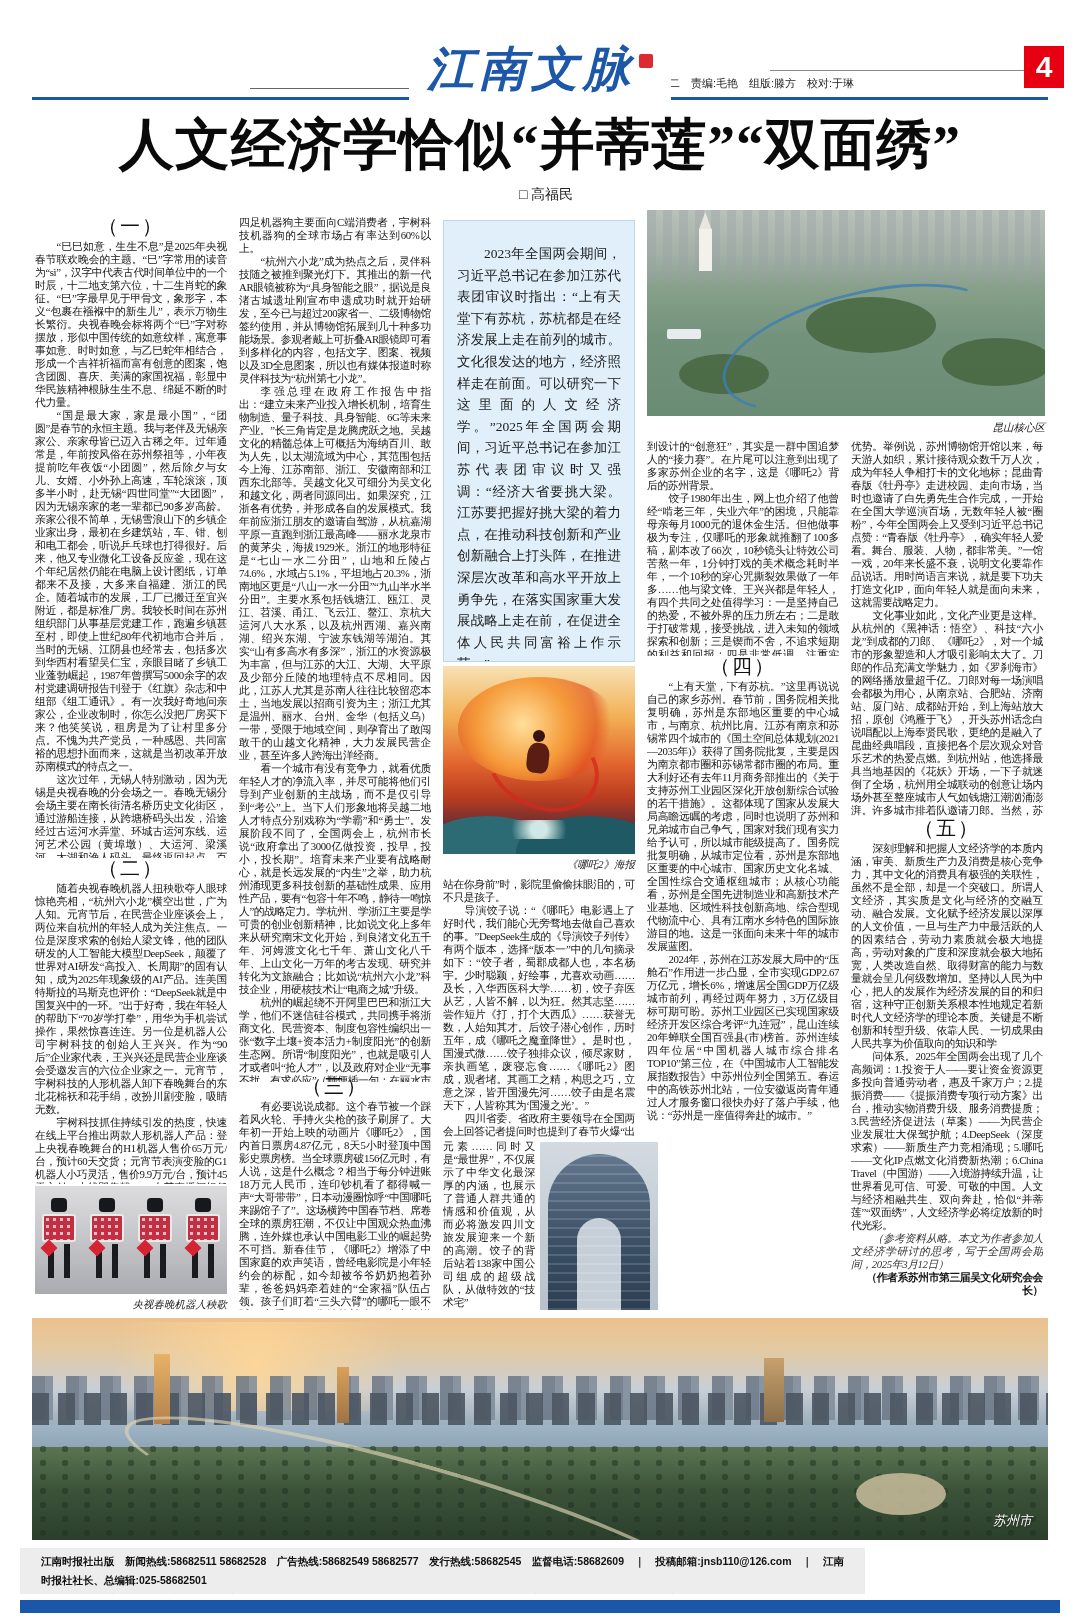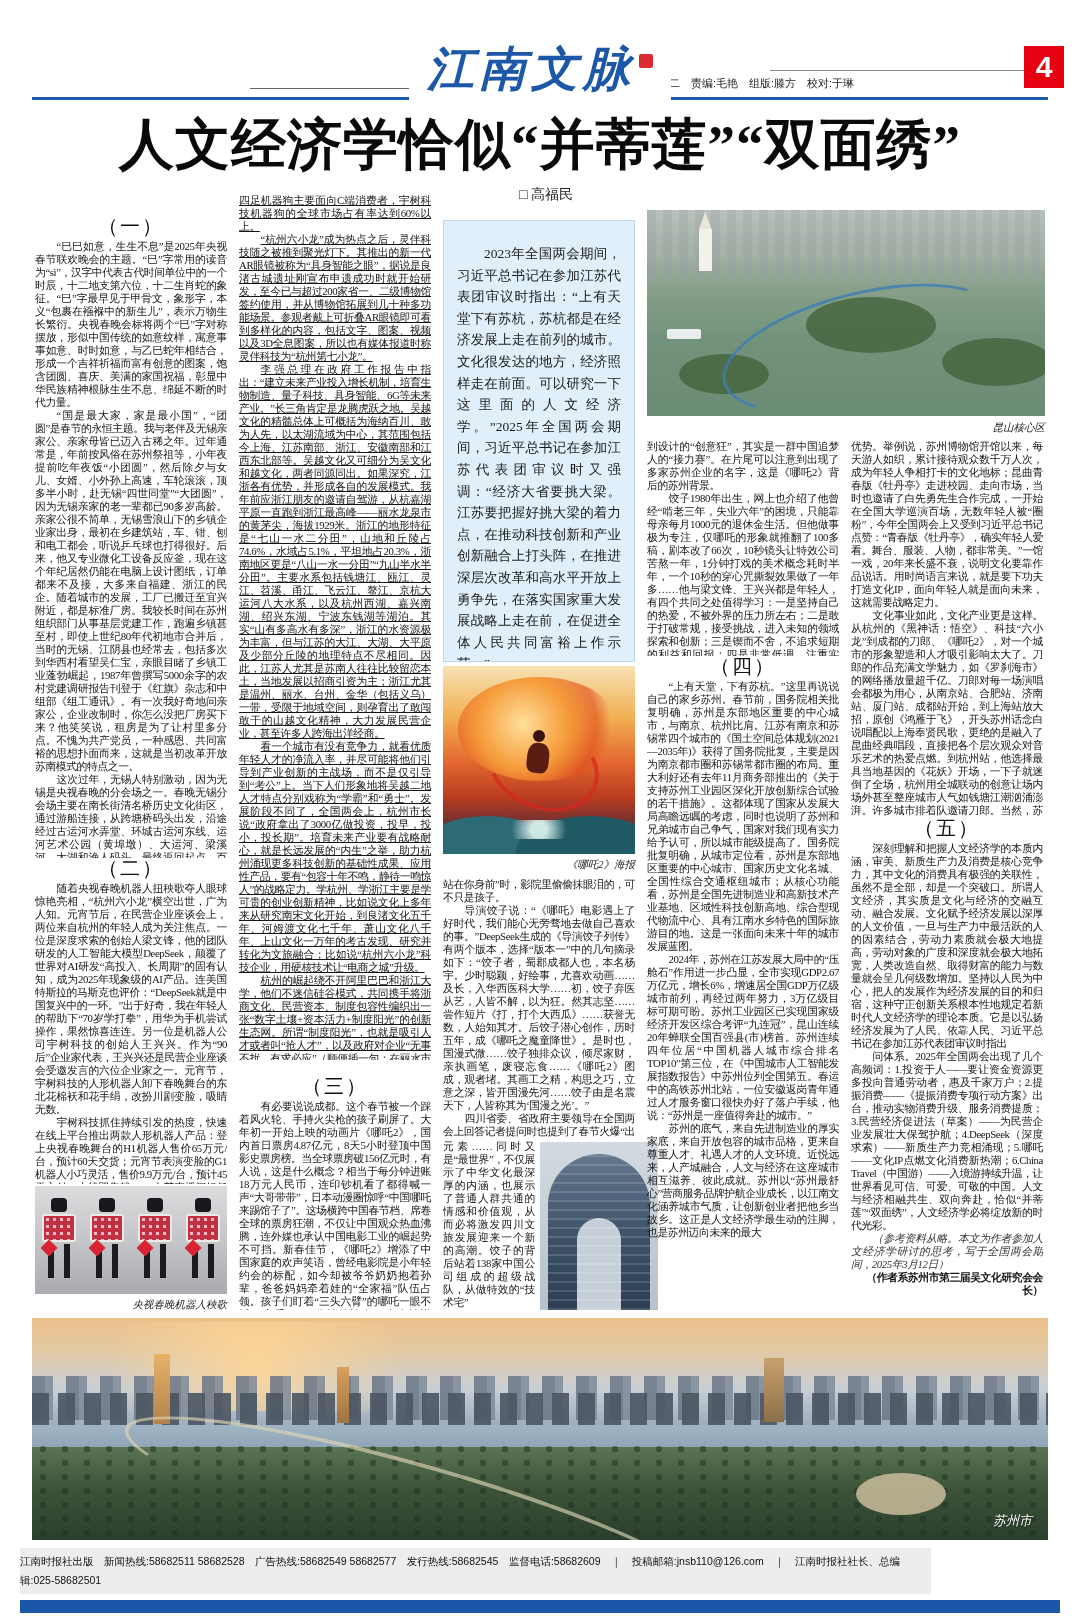--- a/index.html
+++ b/index.html
@@ -101,23 +101,23 @@
             background:linear-gradient(180deg,#5b7553 0%,#3c5339 45%,#2b3f2c 100%);}
   .pn-trees{position:absolute;left:0;top:56%;width:100%;height:44%;opacity:.5;
             background:radial-gradient(circle,#1f2f20 3px,rgba(0,0,0,0) 3.5px);background-size:22px 14px;}
   .pn-road{position:absolute;left:8%;top:66%;width:60%;height:40%;border:4px solid rgba(222,213,180,.65);
            border-radius:50%;border-bottom-color:transparent;border-right-color:transparent;transform:rotate(16deg);}
   .pn-dome{position:absolute;right:10%;top:70%;width:90px;height:42px;background:#c9bd9c;border-radius:50%;opacity:.85;}
   .pn-cap{position:absolute;right:16px;bottom:10px;color:#fff;font-size:13px;font-style:italic;
           text-shadow:0 1px 2px rgba(0,0,0,.6);}
 
   
-  .footer{position:absolute;left:20px;top:1548px;width:911px;height:46px;background:#ededed;box-sizing:border-box;
-          font-family:"Liberation Sans","DejaVu Sans",sans-serif;font-size:10.5px;font-weight:normal;color:#111;
-          line-height:19px;padding:4px 0;text-align:left;overflow:hidden;}
+  .footer{position:absolute;left:20px;top:1548px;width:845px;height:46px;background:#ededed;box-sizing:border-box;
+          font-family:"Liberation Sans","DejaVu Sans",sans-serif;font-size:10.5px;font-weight:bold;color:#111;
+          line-height:19px;padding:4px 21px;text-align:left;overflow:hidden;}
   .bbar{position:absolute;left:20px;top:1600px;width:1040px;height:13px;background:#1b57a8;}
 </style>
 </head>
 <body>
 
 <div id="page">
 
   <div class="hairline-left"></div>
   <div class="hairline-right"></div>
   <div class="bluerule"></div>
@@ -164,21 +164,21 @@
       </div>
     <div class="robot" style="left:148px;">
         <div class="r-head"></div>
         <div class="r-vest"></div>
         <div class="r-legs"></div>
         <div class="r-cloth"></div>
       </div>
   </div>
   <div class="cap" style="left:35px;top:1298px;width:192px;">央视春晚机器人秧歌</div>
 
-  <div class="tx" style="left:239px;top:194px;height:866px;text-decoration:underline;">
+  <div class="tx" style="left:239px;top:216px;height:866px;">
     <p class="noind">四足机器狗主要面向C端消费者，宇树科技机器狗的全球市场占有率达到60%以上。</p>
     <div>
         <p>“杭州六小龙”成为热点之后，灵伴科技随之被推到聚光灯下。其推出的新一代AR眼镜被称为“具身智能之眼”，据说是良渚古城遗址刚宣布申遗成功时就开始研发，至今已与超过200家省一、二级博物馆签约使用，并从博物馆拓展到几十种多功能场景。参观者戴上可折叠AR眼镜即可看到多样化的内容，包括文字、图案、视频以及3D全息图案，所以也有媒体报道时称灵伴科技为“杭州第七小龙”。</p>
         <p>李强总理在政府工作报告中指出：“建立未来产业投入增长机制，培育生物制造、量子科技、具身智能、6G等未来产业。”长三角肯定是龙腾虎跃之地。吴越文化的精髓总体上可概括为海纳百川、敢为人先，以太湖流域为中心，其范围包括今上海、江苏南部、浙江、安徽南部和江西东北部等。吴越文化又可细分为吴文化和越文化，两者同源同出。如果深究，江浙各有优势，并形成各自的发展模式。我年前应浙江朋友的邀请自驾游，从杭嘉湖平原一直跑到浙江最高峰——丽水龙泉市的黄茅尖，海拔1929米。浙江的地形特征是“七山一水二分田”，山地和丘陵占74.6%，水域占5.1%，平坦地占20.3%，浙南地区更是“八山一水一分田”“九山半水半分田”。主要水系包括钱塘江、瓯江、灵江、苕溪、甬江、飞云江、鳌江、京杭大运河八大水系，以及杭州西湖、嘉兴南湖、绍兴东湖、宁波东钱湖等湖泊。其实“山有多高水有多深”，浙江的水资源极为丰富，但与江苏的大江、大湖、大平原及少部分丘陵的地理特点不尽相同。因此，江苏人尤其是苏南人往往比较留恋本土，当地发展以招商引资为主；浙江尤其是温州、丽水、台州、金华（包括义乌）一带，受限于地域空间，则孕育出了敢闯敢干的山越文化精神，大力发展民营企业，甚至许多人跨海出洋经商。</p>
         <p>看一个城市有没有竞争力，就看优质年轻人才的净流入率，并尽可能将他们引导到产业创新的主战场，而不是仅引导到“考公”上。当下人们形象地将吴越二地人才特点分别戏称为“学霸”和“勇士”。发展阶段不同了，全国两会上，杭州市长说“政府拿出了3000亿做投资，投早，投小，投长期”。培育未来产业要有战略耐心，就是长远发展的“内生”之举，助力杭州涌现更多科技创新的基础性成果、应用性产品，要有“包容十年不鸣，静待一鸣惊人”的战略定力。学杭州、学浙江主要是学可贵的创业创新精神，比如说文化上多年来从研究南宋文化开始，到良渚文化五千年、河姆渡文化七千年、萧山文化八千年、上山文化一万年的考古发现、研究并转化为文旅融合；比如说“杭州六小龙”科技企业，用硬核技术让“电商之城”升级。</p>
         <p>杭州的崛起绕不开阿里巴巴和浙江大学，他们不迷信硅谷模式，共同携手将浙商文化、民营资本、制度包容性编织出一张“数字土壤+资本活力+制度阳光”的创新生态网。所谓“制度阳光”，也就是吸引人才或者叫“抢人才”，以及政府对企业“无事不扰，有求必应”（顺便插一句：在丽水市中心见到商店外摆出摊，准确地说，室外经营、有序借道经营，为提振消费，从大理石装修的店内搬到街上，也“无事不扰”“井然有序”）。即使是电商、乌镇互联网大会也会有盛有衰，关键是不断创新和转型升级，激活市场经济活力。从阿里“独舞”迈入生态“共舞”，杭州数字经济核心产业已占GDP的28.8%，全国最高。客观地说，无论是改革开放初期的“星期日工程师”“四千四万”“敲门招商”的苏南模式，还是发展民企的温州模式，无论是苏州的张家港精神、昆山之路、园区经验“三大法宝”，还是杭州的培育人工智能生态和营商环境，都是我们的宝贵精神财富，需要我们两手并举，扬长避短，“八仙过海，各显神通”。</p>
       </div>
   </div>
   <div class="tx" style="left:239px;top:1076px;height:234px;">
     <div class="shead">（三）</div>
@@ -232,34 +232,33 @@
     <p class="noind">到设计的“创意狂”，其实是一群中国追梦人的“接力赛”。在片尾可以注意到出现了多家苏州企业的名字，这是《哪吒2》背后的苏州背景。</p>
     <div>
         <p>饺子1980年出生，网上也介绍了他曾经“啃老三年，失业六年”的困境，只能靠母亲每月1000元的退休金生活。但他做事极为专注，仅哪吒的形象就推翻了100多稿，剧本改了66次，10秒镜头让特效公司苦熬一年，1分钟打戏的美术概念耗时半年，一个10秒的穿心咒撕裂效果做了一年多……他与梁文锋、王兴兴都是年轻人，有四个共同之处值得学习：一是坚持自己的热爱，不被外界的压力所左右；二是敢于打破常规，接受挑战，进入未知的领域探索和创新；三是锲而不舍，不追求短期的利益和回报；四是非常低调，注重实干。饺子导演与王兴兴、梁文锋都是新一代优秀民营企业家，他们的人生轨迹书写了相似的成功密码。</p>
       </div>
   </div>
   <div class="tx" style="left:647px;top:656px;height:654px;">
     <div class="shead">（四）</div>
     <div>
         <p>“上有天堂，下有苏杭。”这里再说说自己的家乡苏州。春节前，国务院相关批复明确，苏州是东部地区重要的中心城市，与南京、杭州比肩。江苏有南京和苏锡常四个城市的《国土空间总体规划(2021—2035年)》获得了国务院批复，主要是因为南京都市圈和苏锡常都市圈的布局。重大利好还有去年11月商务部推出的《关于支持苏州工业园区深化开放创新综合试验的若干措施》。这都体现了国家从发展大局高瞻远瞩的考虑，同时也说明了苏州和兄弟城市自己争气，国家对我们现有实力给予认可，所以城市能级提高了。国务院批复明确，从城市定位看，苏州是东部地区重要的中心城市、国家历史文化名城、全国性综合交通枢纽城市；从核心功能看，苏州是全国先进制造业和高新技术产业基地、区域性科技创新高地、综合型现代物流中心、具有江南水乡特色的国际旅游目的地。这是一张面向未来十年的城市发展蓝图。</p>
         <p>2024年，苏州在江苏发展大局中的“压舱石”作用进一步凸显，全市实现GDP2.67万亿元，增长6%，增速居全国GDP万亿级城市前列，再经过两年努力，3万亿级目标可期可盼。苏州工业园区已实现国家级经济开发区综合考评“九连冠”，昆山连续20年蝉联全国百强县(市)榜首。苏州连续四年位居“中国机器人城市综合排名TOP10”第三位，在《中国城市人工智能发展指数报告》中苏州位列全国第五。春运中的高铁苏州北站，一位安徽返岗青年通过人才服务窗口很快办好了落户手续，他说：“苏州是一座值得奔赴的城市。”</p>
-        <p>苏州的底气，来自先进制造业的厚实家底，来自开放包容的城市品格，更来自尊重人才、礼遇人才的人文环境。近悦远来，人产城融合，人文与经济在这座城市相互滋养、彼此成就。苏州以“苏州最舒心”营商服务品牌护航企业成长，以江南文化涵养城市气质，让创新创业者把他乡当故乡。这正是人文经济学最生动的注脚，也是苏州迈向未来的最大</p>
       </div>
   </div>
 
   <div class="tx" style="left:851px;top:440px;height:378px;">
     <p class="noind">优势。举例说，苏州博物馆开馆以来，每天游人如织，累计接待观众数千万人次，成为年轻人争相打卡的文化地标；昆曲青春版《牡丹亭》走进校园、走向市场，当时也邀请了白先勇先生合作完成，一开始在全国大学巡演百场，无数年轻人被“圈粉”，今年全国两会上又受到习近平总书记点赞：“青春版《牡丹亭》，确实年轻人爱看。舞台、服装、人物，都非常美。”一馆一戏，20年来长盛不衰，说明文化要靠作品说话。用时尚语言来说，就是要下功夫打造文化IP，面向年轻人就是面向未来，这就需要战略定力。</p>
     <div>
         <p>文化事业如此，文化产业更是这样。从杭州的《黑神话：悟空》、科技“六小龙”到成都的刀郎、《哪吒2》，对一个城市的形象塑造和人才吸引影响太大了。刀郎的作品充满文学魅力，如《罗刹海市》的网络播放量超千亿。刀郎对每一场演唱会都极为用心，从南京站、合肥站、济南站、厦门站、成都站开始，到上海站放大招，原创《鸿雁于飞》，开头苏州话念白说唱配以上海奉贤民歌，更绝的是融入了昆曲经典唱段，直接把各个层次观众对音乐艺术的热爱点燃。到杭州站，他选择最具当地基因的《花妖》开场，一下子就迷倒了全场，杭州用全城联动的创意让场内场外甚至整座城市人气如钱塘江潮汹涌澎湃。许多城市排着队邀请刀郎。当然，苏州也将邀请。苏州已开启超级引才模式，苏州古城19.2平方公里的保护利用发展，尤其是苏州的文化消费，也非常需要文化IP来拉动。</p>
       </div>
   </div>
   <div class="tx" style="left:851px;top:818px;height:492px;">
     <div class="shead">（五）</div>
     <div>
-        <p>深刻理解和把握人文经济学的本质内涵，审美、新质生产力及消费是核心竞争力，其中文化的消费具有极强的关联性，虽然不是全部，却是一个突破口。所谓人文经济，其实质是文化与经济的交融互动、融合发展。文化赋予经济发展以深厚的人文价值，一旦与生产力中最活跃的人的因素结合，劳动力素质就会极大地提高，劳动对象的广度和深度就会极大地拓宽，人类改造自然、取得财富的能力与数量就会呈几何级数增加。坚持以人民为中心，把人的发展作为经济发展的目的和归宿，这种守正创新关系根本性地规定着新时代人文经济学的理论本质。它是以弘扬经济发展为了人民、依靠人民、习近平总书记在参加江苏代表团审议时指出</p>
+        <p>深刻理解和把握人文经济学的本质内涵，审美、新质生产力及消费是核心竞争力，其中文化的消费具有极强的关联性，虽然不是全部，却是一个突破口。所谓人文经济，其实质是文化与经济的交融互动、融合发展。文化赋予经济发展以深厚的人文价值，一旦与生产力中最活跃的人的因素结合，劳动力素质就会极大地提高，劳动对象的广度和深度就会极大地拓宽，人类改造自然、取得财富的能力与数量就会呈几何级数增加。坚持以人民为中心，把人的发展作为经济发展的目的和归宿，这种守正创新关系根本性地规定着新时代人文经济学的理论本质。关键是不断创新和转型升级、依靠人民、一切成果由人民共享为价值取向的知识和学</p>
         <p>问体系。2025年全国两会出现了几个高频词：1.投资于人——要让资金资源更多投向普通劳动者，惠及千家万户；2.提振消费——《提振消费专项行动方案》出台，推动实物消费升级、服务消费提质；3.民营经济促进法（草案）——为民营企业发展壮大保驾护航；4.DeepSeek（深度求索）——新质生产力竞相涌现；5.哪吒——文化IP点燃文化消费新热潮；6.China Travel（中国游）——入境游持续升温，让世界看见可信、可爱、可敬的中国。人文与经济相融共生、双向奔赴，恰似“并蒂莲”“双面绣”，人文经济学必将绽放新的时代光彩。</p>
       </div>
     <p class="note">（参考资料从略。本文为作者参加人文经济学研讨的思考，写于全国两会期间，2025年3月12日）</p>
     <p class="author">（作者系苏州市第三届吴文化研究会会长）</p>
   </div>
 
   <div class="ph" id="pano">
     <div class="pn-glow"></div>
     <div class="pn-city1"></div>
     <div class="pn-city2"></div>

